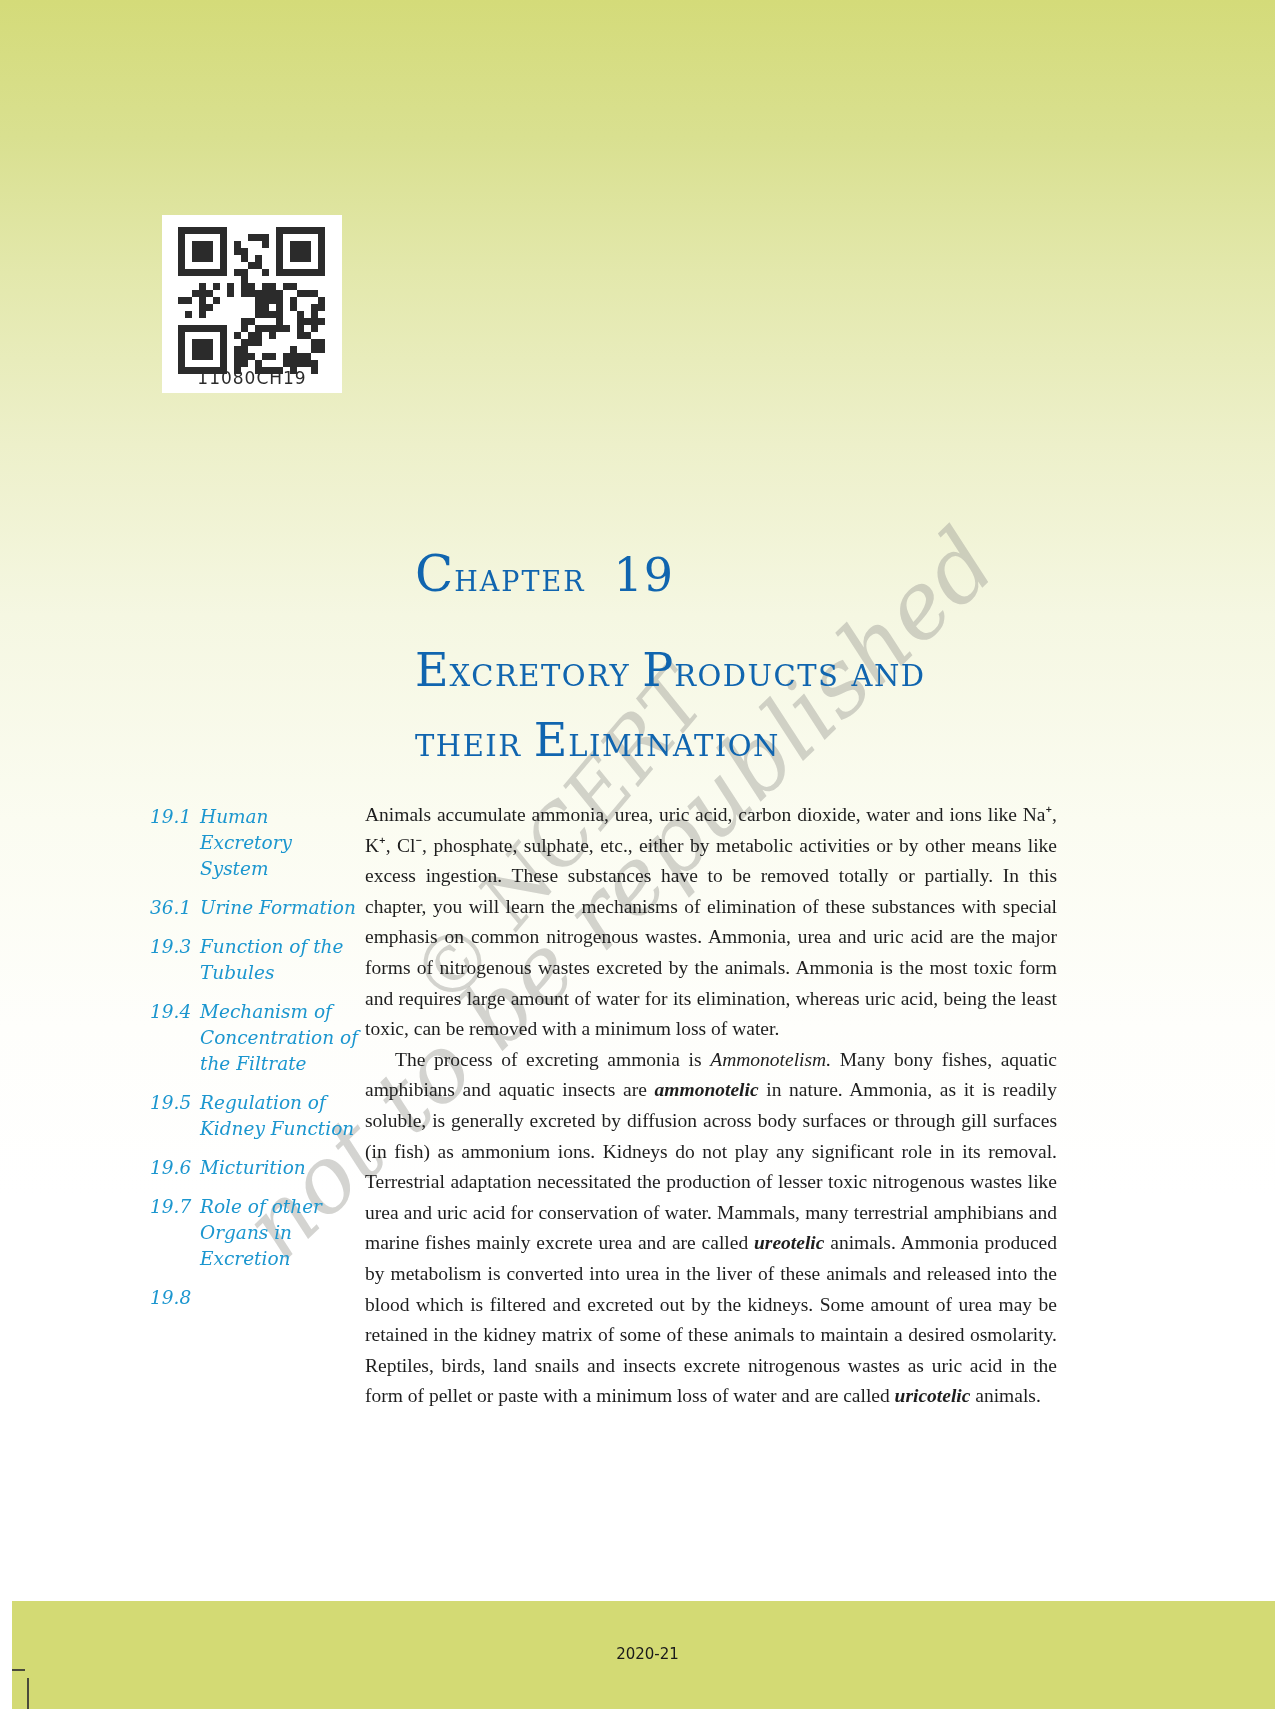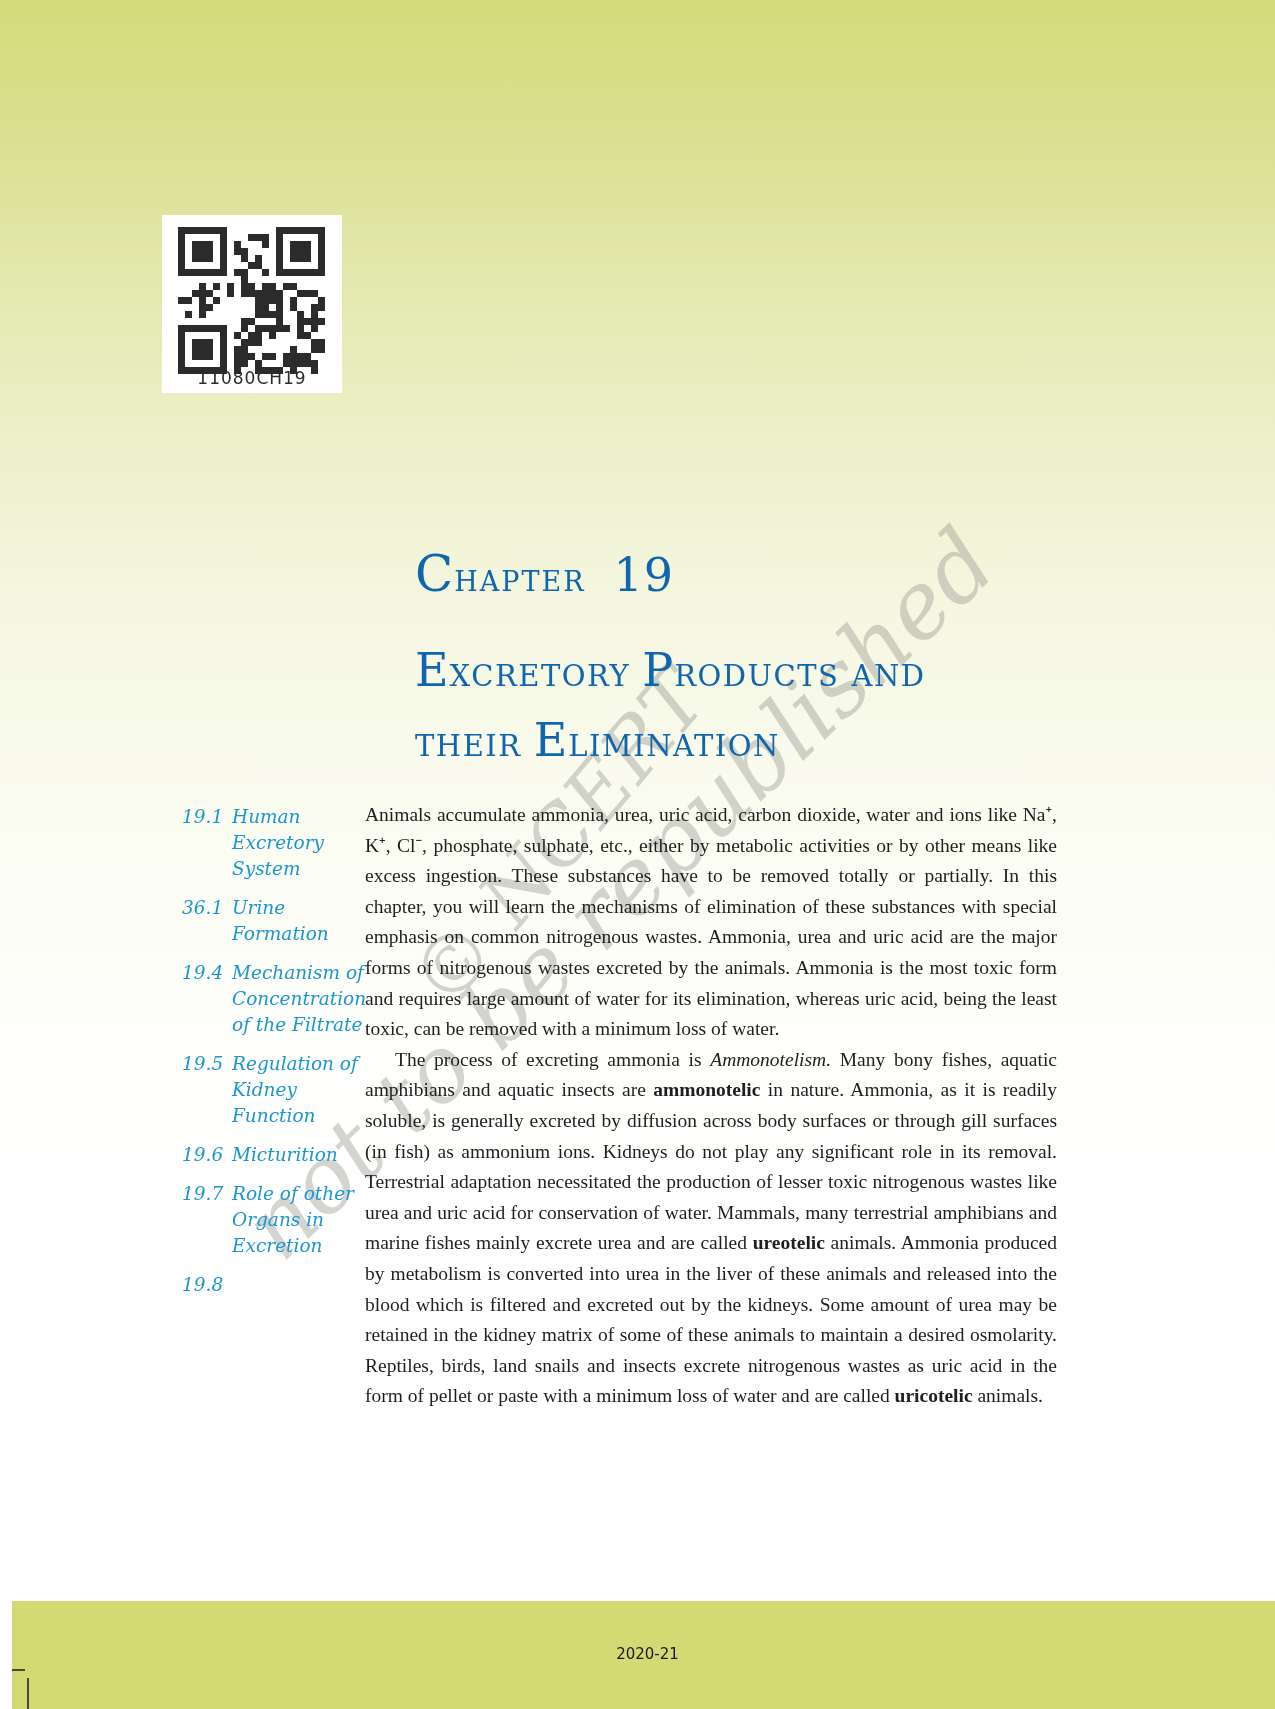--- a/index.html
+++ b/index.html
@@ -50,33 +50,33 @@
   .heading-line3 { word-spacing:6px; }
 
   
   .toc {
     position:absolute; z-index:2; left:150px; top:804px; width:215px;
     color:var(--toc-blue,#1b96cf);
     font-family:"DejaVu Serif", serif; font-style:italic;
     font-size:18.5px; line-height:26px;
   }
   .toc-item { display:flex; margin-bottom:13px; }
-  .toc-num  { width:50px; flex:none;margin-left:32px; }
+  .toc-num  { width:50px; flex:none; }
   .toc-label{ flex:1; }
 
   
   .body-text {
     position:absolute; z-index:2; left:365px; top:800px; width:692px;
     font-family:"Liberation Serif", serif;
     font-size:19.5px; line-height:30.6px; color:#1e1e1e;
     text-align:justify;
   }
   .para.indent { text-indent:30px; }
   .seg-i  { font-style:italic; }
-  .seg-bi { font-weight:bold; }
+  .seg-bi { font-style:italic; font-weight:bold; }
 
   
   .bottom-band {
     position:absolute; z-index:2; left:12px; top:1601px;
     width:1275px; height:108px;
     background:var(--band-green,#d3da74);
     border-right:4px solid #8f9c43;
   }
   .footer-text {
     position:absolute; top:44px; left:0; width:100%; text-align:center;
@@ -238,20 +238,24 @@
   <div class="toc">
       <div class="toc-item">
         <span class="toc-num">19.1</span>
         <span class="toc-label">Human Excretory System</span>
       </div>
       <div class="toc-item">
         <span class="toc-num">36.1</span>
         <span class="toc-label">Urine Formation</span>
       </div>
       <div class="toc-item">
+        <span class="toc-num">19.3</span>
+        <span class="toc-label">Function of the Tubules</span>
+      </div>
+      <div class="toc-item">
         <span class="toc-num">19.4</span>
         <span class="toc-label">Mechanism of Concentration of the Filtrate</span>
       </div>
       <div class="toc-item">
         <span class="toc-num">19.5</span>
         <span class="toc-label">Regulation of Kidney Function</span>
       </div>
       <div class="toc-item">
         <span class="toc-num">19.6</span>
         <span class="toc-label">Micturition</span>

